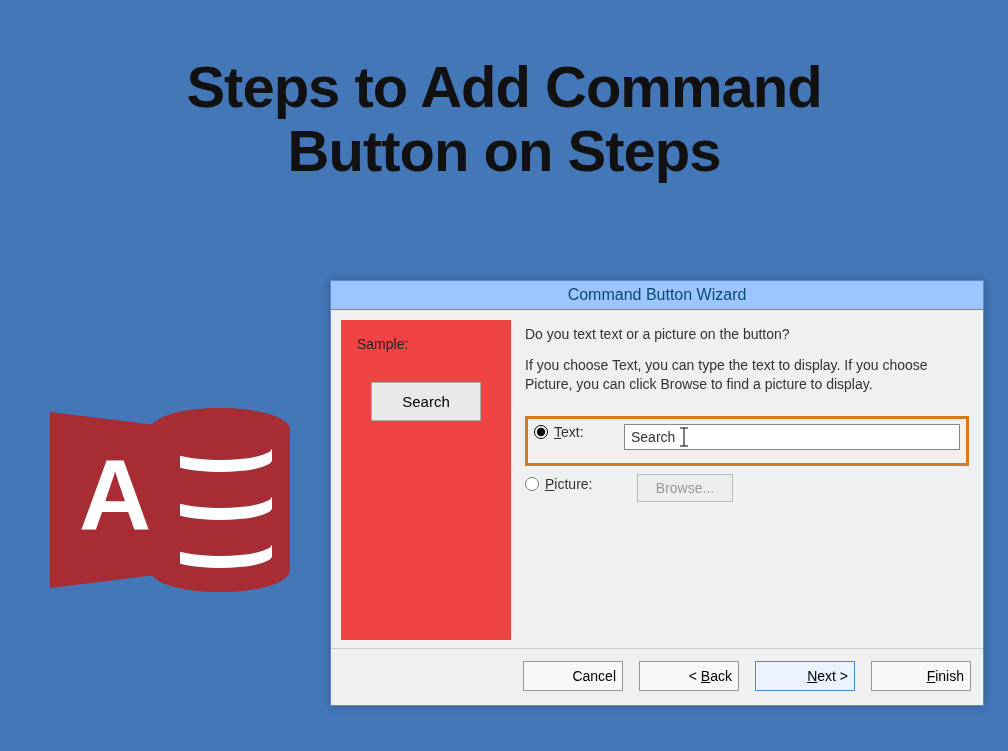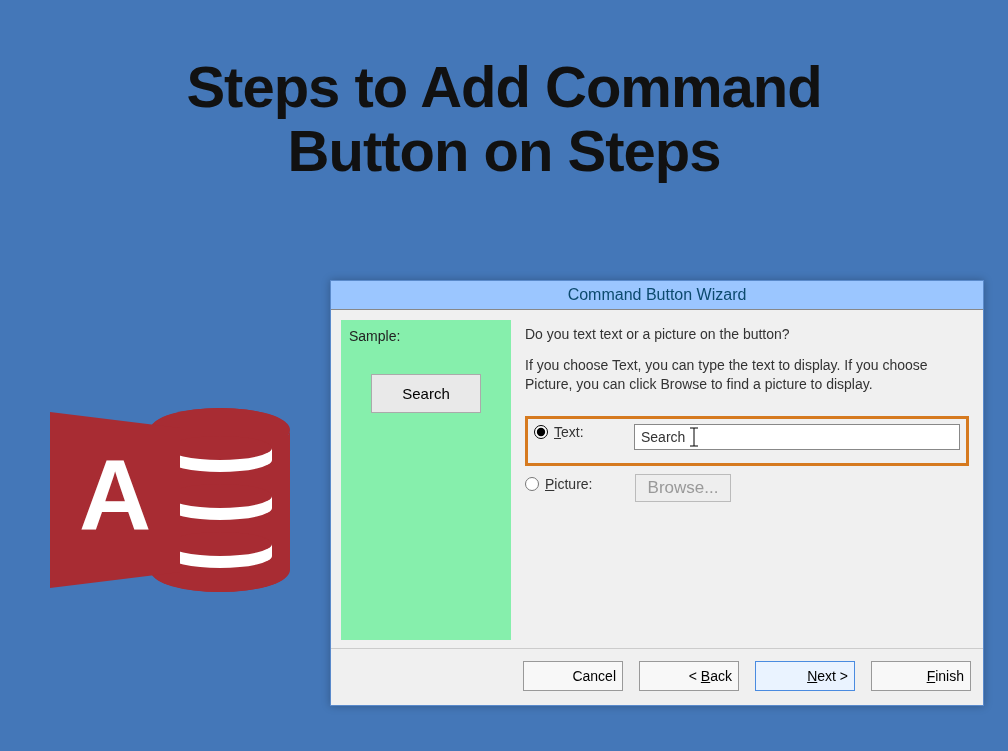--- a/index.html
+++ b/index.html
@@ -48,22 +48,22 @@
     border-bottom: 1px solid #888;
   }
   .wizard-body {
     display: flex;
     background: #f0f0f0;
     padding: 10px 10px 8px 10px;
     gap: 14px;
   }
   .sample-panel {
     width: 170px;
-    background: #86efac;
-    padding: 8px;
+    background: #ef4444;
+    padding: 16px;
     min-height: 320px;
   }
   .sample-label {
     color: #222;
     font-size: 14px;
     margin-bottom: 30px;
   }
   .sample-button {
     background: #e9e9e9;
     border: 1px solid #aaa;
@@ -77,21 +77,21 @@
     flex: 1;
     font-size: 14px;
     color: #333;
     padding-right: 4px;
   }
   .prompt1 { margin: 6px 0 14px 0; }
   .prompt2 { margin-bottom: 22px; line-height: 1.35; }
   .option-row {
     display: flex;
     align-items: flex-start;
-    gap: 18px;
+    gap: 8px;
     margin-bottom: 6px;
   }
   .highlight-box {
     border: 3px solid #d67a1f;
     padding: 5px 6px 7px 6px;
     margin-bottom: 8px;
   }
   .radio-group {
     display: flex;
     align-items: center;
@@ -121,27 +121,27 @@
     border: 1px solid #888;
     background: #fff;
     font-size: 13px;
   }
   .picture-list .selected {
     background: #2a2a2a;
     color: #fff;
     padding: 1px 4px;
   }
   .browse-btn {
-    margin-left: 10px;
+    margin-left: 22px;
     width: 96px;
     height: 28px;
     border: 1px solid #bbb;
     background: #eee;
     color: #999;
-    font-size: 17px;
+    font-size: 14px;
     align-self: flex-start;
   }
   .show-all-row {
     margin-left: 98px;
     margin-top: 10px;
     display: flex;
     align-items: center;
     gap: 6px;
     color: #999;
   }

